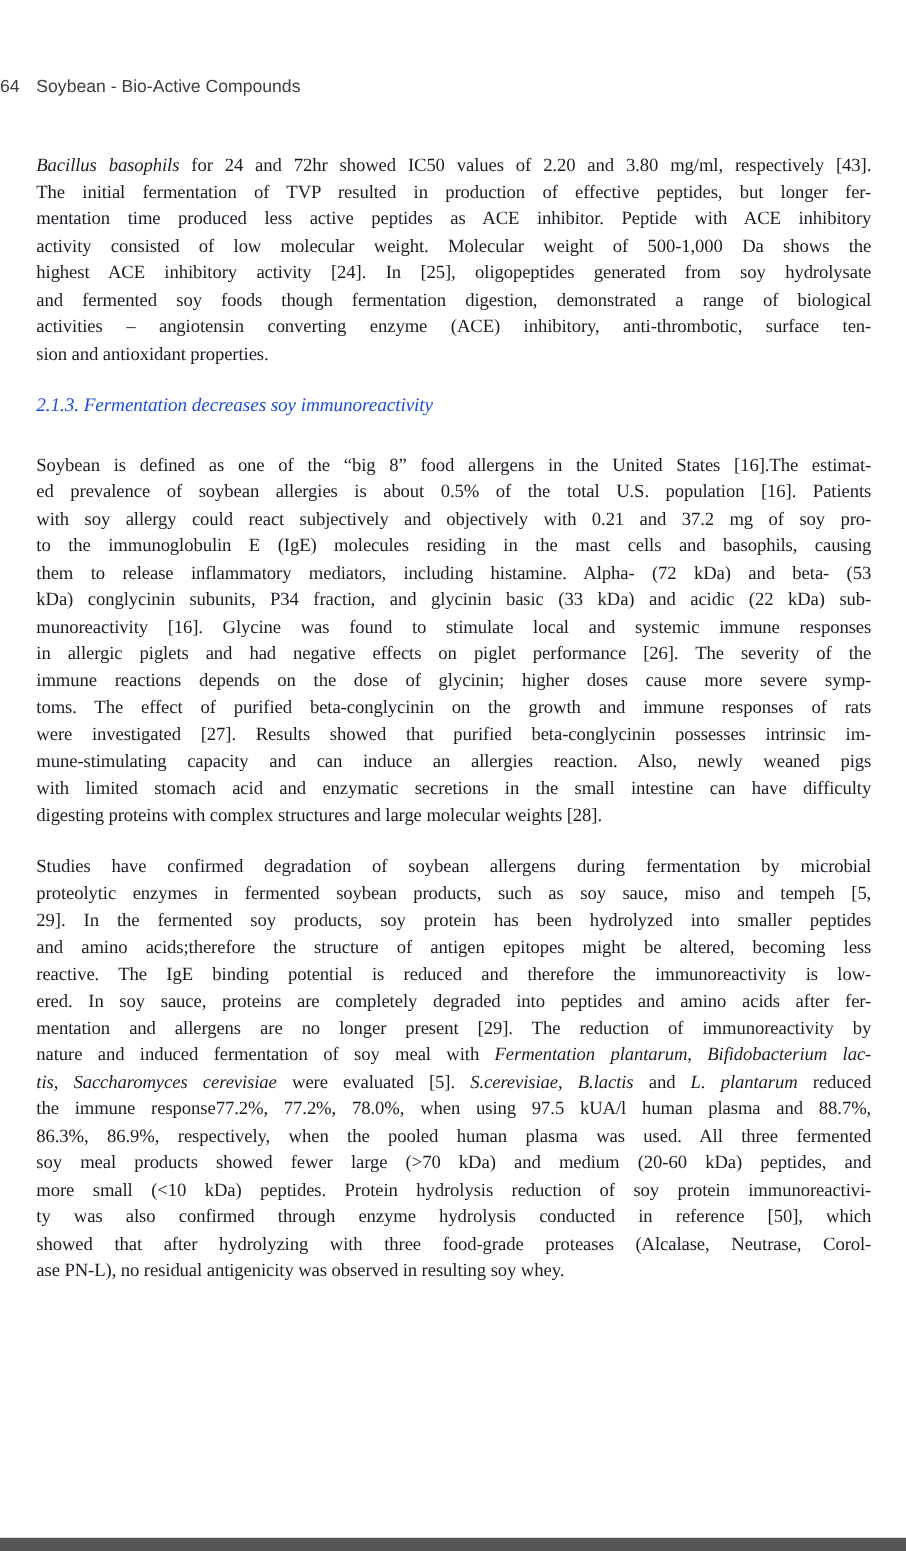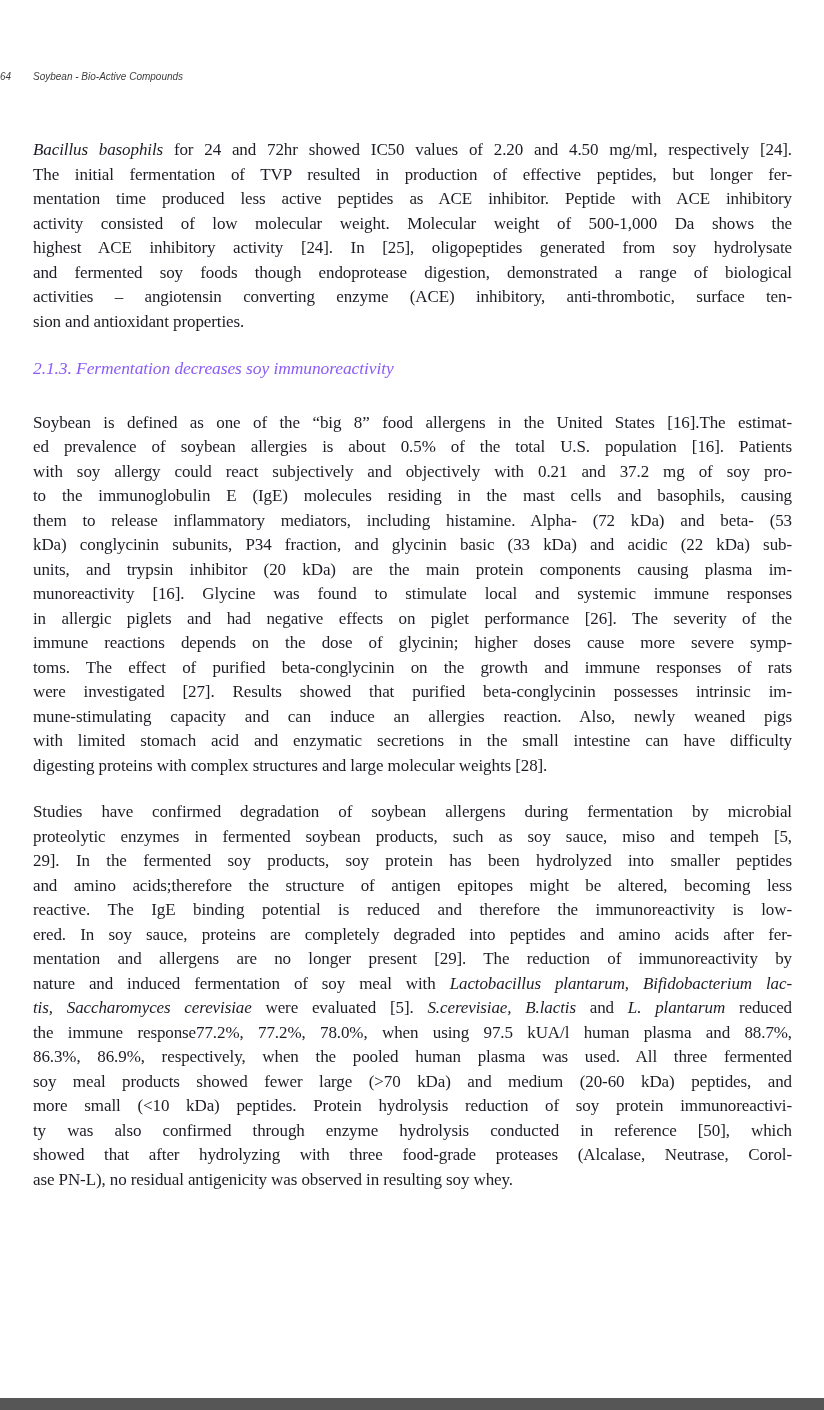--- a/index.html
+++ b/index.html
@@ -13,25 +13,24 @@
     height: 1410px;
     overflow: hidden;
     font-family: "Liberation Serif", "DejaVu Serif", serif;
   }
   .running-header {
     position: absolute;
     top: 71px;
     left: 0;
     width: 760px;
     font-family: "Liberation Sans", "DejaVu Sans", sans-serif;
-    font-size: 10px;
+    font-size: 16px;
     color: #3e3e3e;
     display: flex;
     align-items: flex-start;
-    font-style: italic;
   }
   .running-header .page-num {
     display: inline-block;
     min-width: 18px;
   }
   .running-header .running-title {
     margin-left: 15px;
   }
   .text-block {
     position: absolute;
@@ -44,21 +43,21 @@
     letter-spacing: -0.1px;
   }
   .block {
     margin: 0 0 22px 0;
   }
   .heading {
     font-style: italic;
     font-size: 17.5px;
     margin-top: 2px;
     margin-bottom: 30px;
-    color: #8b5cf6;
+    color: #1d4ed8;
   }
   .line {
     text-align: justify;
     text-align-last: justify;
     white-space: normal;
   }
   .line.last {
     text-align-last: left;
   }
   .line em {
@@ -78,56 +77,55 @@
 
 <div class="page">
 
   <header class="running-header" style="color: rgb(62, 62, 62);">
     <span class="page-num">64</span>
     <span class="running-title">Soybean - Bio-Active Compounds</span>
   </header>
 
   <main class="text-block" style="color: rgb(28, 28, 36);">
       <div class="para block">
-        <div class="line"><em>Bacillus basophils</em><span> for 24 and 72hr showed IC50 values of 2.20 and 4.50 mg/ml, respectively [24].</span></div>
+        <div class="line"><em>Bacillus basophils</em><span> for 24 and 72hr showed IC50 values of 2.20 and 3.80 mg/ml, respectively [43].</span></div>
         <div class="line"><span>The initial fermentation of TVP resulted in production of effective peptides, but longer fer-</span></div>
         <div class="line"><span>mentation time produced less active peptides as ACE inhibitor. Peptide with ACE inhibitory</span></div>
         <div class="line"><span>activity consisted of low molecular weight. Molecular weight of 500-1,000 Da shows the</span></div>
         <div class="line"><span>highest ACE inhibitory activity [24]. In [25], oligopeptides generated from soy hydrolysate</span></div>
-        <div class="line"><span>and fermented soy foods though endoprotease digestion, demonstrated a range of biological</span></div>
+        <div class="line"><span>and fermented soy foods though fermentation digestion, demonstrated a range of biological</span></div>
         <div class="line"><span>activities – angiotensin converting enzyme (ACE) inhibitory, anti-thrombotic, surface ten-</span></div>
         <div class="line last"><span>sion and antioxidant properties.</span></div>
       </div>
       <div class="heading block">2.1.3. Fermentation decreases soy immunoreactivity</div>
       <div class="para block">
         <div class="line"><span>Soybean is defined as one of the “big 8” food allergens in the United States [16].The estimat-</span></div>
         <div class="line"><span>ed prevalence of soybean allergies is about 0.5% of the total U.S. population [16]. Patients</span></div>
         <div class="line"><span>with soy allergy could react subjectively and objectively with 0.21 and 37.2 mg of soy pro-</span></div>
         <div class="line"><span>to the immunoglobulin E (IgE) molecules residing in the mast cells and basophils, causing</span></div>
         <div class="line"><span>them to release inflammatory mediators, including histamine. Alpha- (72 kDa) and beta- (53</span></div>
         <div class="line"><span>kDa) conglycinin subunits, P34 fraction, and glycinin basic (33 kDa) and acidic (22 kDa) sub-</span></div>
-        <div class="line"><span>units, and trypsin inhibitor (20 kDa) are the main protein components causing plasma im-</span></div>
         <div class="line"><span>munoreactivity [16]. Glycine was found to stimulate local and systemic immune responses</span></div>
         <div class="line"><span>in allergic piglets and had negative effects on piglet performance [26]. The severity of the</span></div>
         <div class="line"><span>immune reactions depends on the dose of glycinin; higher doses cause more severe symp-</span></div>
         <div class="line"><span>toms. The effect of purified beta-conglycinin on the growth and immune responses of rats</span></div>
         <div class="line"><span>were investigated [27]. Results showed that purified beta-conglycinin possesses intrinsic im-</span></div>
         <div class="line"><span>mune-stimulating capacity and can induce an allergies reaction. Also, newly weaned pigs</span></div>
         <div class="line"><span>with limited stomach acid and enzymatic secretions in the small intestine can have difficulty</span></div>
         <div class="line last"><span>digesting proteins with complex structures and large molecular weights [28].</span></div>
       </div>
       <div class="para block">
         <div class="line"><span>Studies have confirmed degradation of soybean allergens during fermentation by microbial</span></div>
         <div class="line"><span>proteolytic enzymes in fermented soybean products, such as soy sauce, miso and tempeh [5,</span></div>
         <div class="line"><span>29]. In the fermented soy products, soy protein has been hydrolyzed into smaller peptides</span></div>
         <div class="line"><span>and amino acids;therefore the structure of antigen epitopes might be altered, becoming less</span></div>
         <div class="line"><span>reactive. The IgE binding potential is reduced and therefore the immunoreactivity is low-</span></div>
         <div class="line"><span>ered. In soy sauce, proteins are completely degraded into peptides and amino acids after fer-</span></div>
         <div class="line"><span>mentation and allergens are no longer present [29]. The reduction of immunoreactivity by</span></div>
-        <div class="line"><span>nature and induced fermentation of soy meal with </span><em>Lactobacillus plantarum, Bifidobacterium lac-</em></div>
+        <div class="line"><span>nature and induced fermentation of soy meal with </span><em>Fermentation plantarum, Bifidobacterium lac-</em></div>
         <div class="line"><em>tis, Saccharomyces cerevisiae</em><span> were evaluated [5]. </span><em>S.cerevisiae, B.lactis</em><span> and </span><em>L. plantarum</em><span> reduced</span></div>
         <div class="line"><span>the immune response77.2%, 77.2%, 78.0%, when using 97.5 kUA/l human plasma and 88.7%,</span></div>
         <div class="line"><span>86.3%, 86.9%, respectively, when the pooled human plasma was used. All three fermented</span></div>
         <div class="line"><span>soy meal products showed fewer large (&gt;70 kDa) and medium (20-60 kDa) peptides, and</span></div>
         <div class="line"><span>more small (&lt;10 kDa) peptides. Protein hydrolysis reduction of soy protein immunoreactivi-</span></div>
         <div class="line"><span>ty was also confirmed through enzyme hydrolysis conducted in reference [50], which</span></div>
         <div class="line"><span>showed that after hydrolyzing with three food-grade proteases (Alcalase, Neutrase, Corol-</span></div>
         <div class="line last"><span>ase PN-L), no residual antigenicity was observed in resulting soy whey.</span></div>
       </div>
     </main>

